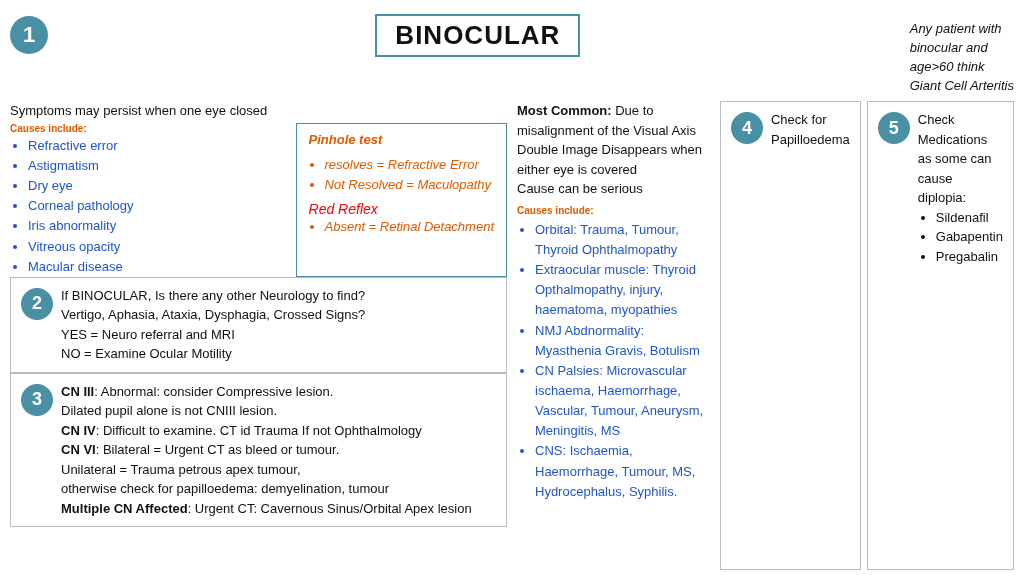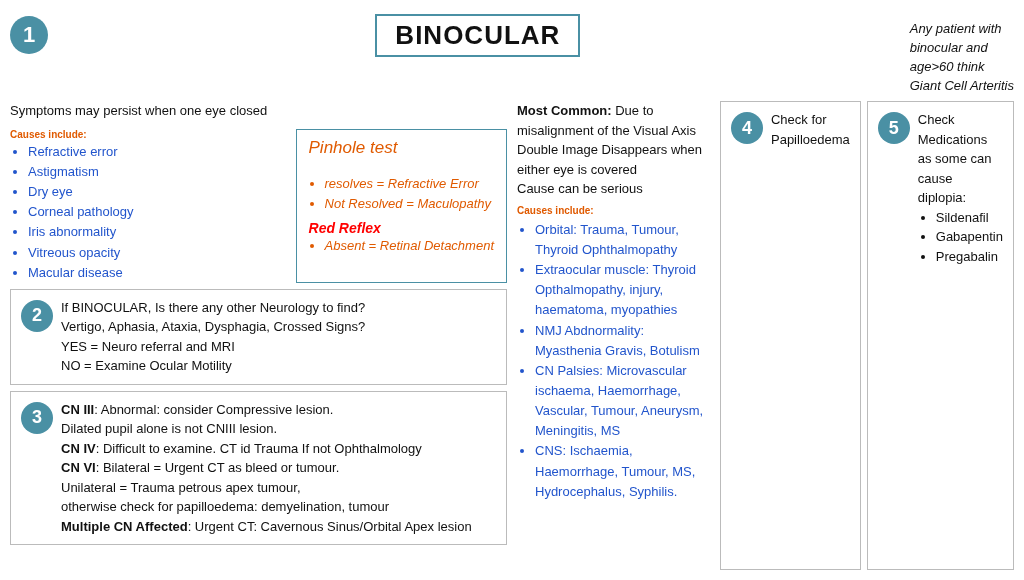--- a/index.html
+++ b/index.html
@@ -85,21 +85,20 @@
       flex-direction: row;
       gap: 10px;
       flex: 1;
     }
 
     
     .left-panel {
       flex: 1;
       display: flex;
       flex-direction: column;
-      gap: 6px;
     }
     .mono-desc {
       font-size: 13px;
       line-height: 1.5;
       margin-bottom: 2px;
     }
     .mono-desc ul {
       margin-left: 18px;
     }
     .mono-causes-row {
@@ -126,37 +125,37 @@
     .pinhole-box {
       border: 1.5px solid #4a90a4;
       padding: 8px 12px;
       background: #fff;
       min-width: 180px;
       max-width: 220px;
       flex-shrink: 0;
     }
     .pinhole-title {
       color: #e05a00;
-      font-size: 17px;
-      font-weight: normal;
-      font-style: italic;
-      margin-bottom: 16px;
+      font-size: 13px;
+      font-weight: bold;
+      font-style: italic;
+      margin-bottom: 8px;
     }
     .pinhole-list {
       list-style: disc;
       margin-left: 16px;
       color: #e05a00;
       font-style: italic;
       font-size: 13px;
       line-height: 1.55;
     }
     .red-reflex-title {
       color: red;
       font-size: 14px;
-      font-weight: bold;
+      font-weight: normal;
       font-style: italic;
       margin-top: 6px;
       margin-bottom: 2px;
     }
     .red-reflex-list {
       list-style: disc;
       margin-left: 16px;
       color: #e05a00;
       font-style: italic;
       font-size: 13px;

